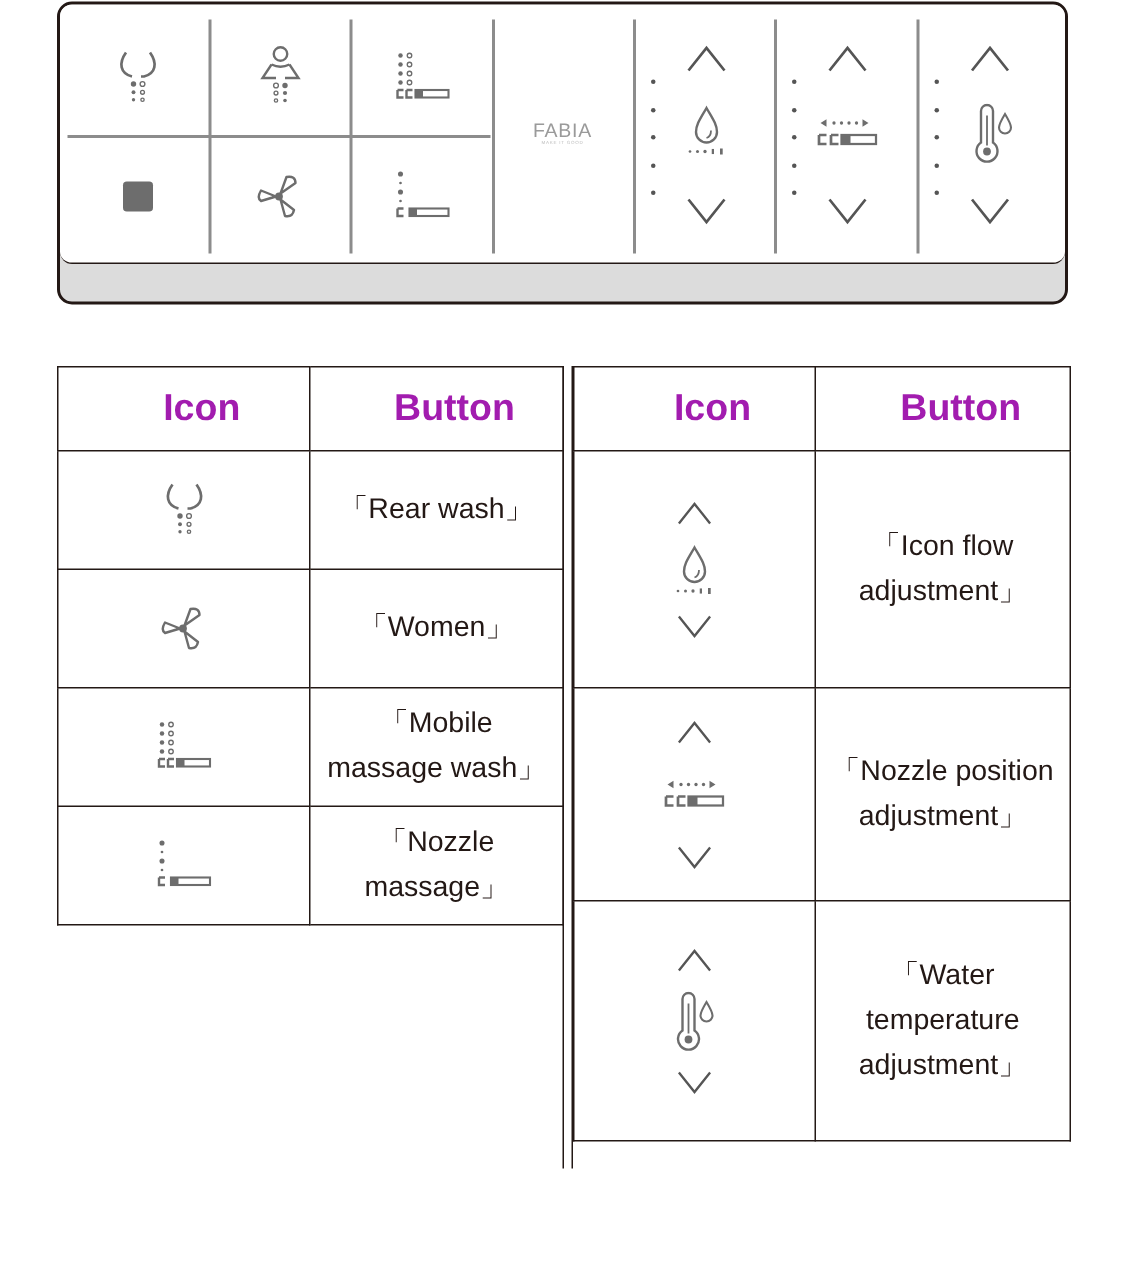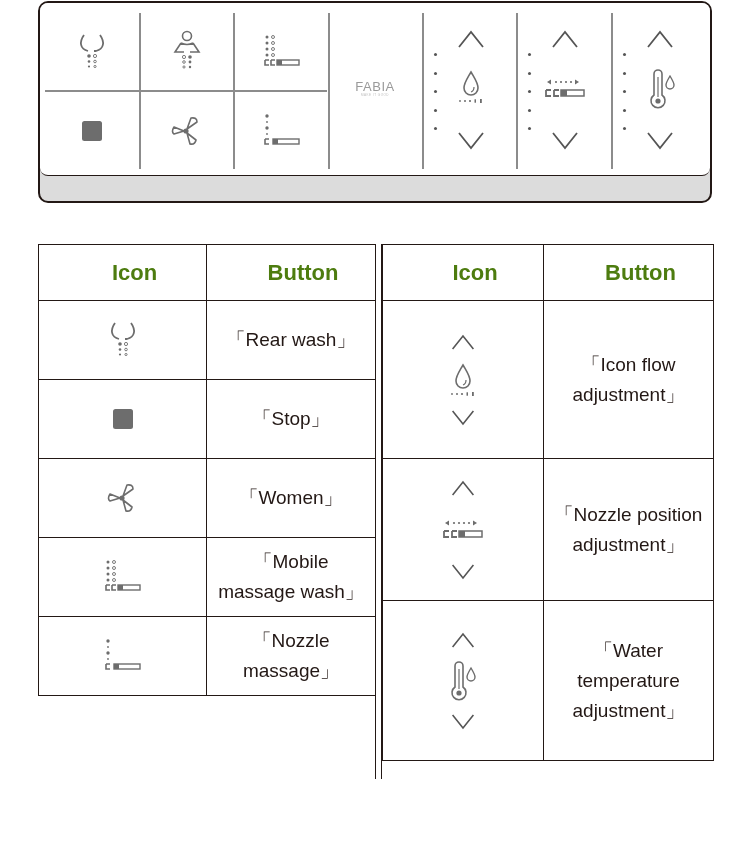--- a/index.html
+++ b/index.html
@@ -26,21 +26,21 @@
   .logo-sub { display:block; font-size:3px; letter-spacing:0.5px; color:#bdbdbd; line-height:4px; }
   .dots { position:absolute; width:4px; }
   .dots span { display:block; width:3px; height:3px; border-radius:50%; background:#555; margin-bottom:15.5px; }
 
   
   .tbl {
     position:absolute; top:244px; border-collapse:collapse; table-layout:fixed;
     border:1.5px solid #231815;
   }
   .tbl td, .tbl th { border:1.5px solid #231815; padding:0; text-align:center; vertical-align:middle; }
-  .tbl th { font-weight:bold; font-size:22px; height:55px; color:#4d7c0f;padding-left:24px; }
+  .tbl th { font-weight:bold; font-size:25px; height:55px; color:#a21caf;padding-left:24px; }
   .tbl td.lbl { font-size:19px; line-height:30px; color:#231815; }
   .tbl-left { left:38px; width:337px; }
   .tbl-right { left:382px; width:331px; }
   .tbl-left td { height:78px;margin-left:18px; }
   .sep {
     position:absolute; left:375px; top:244px; width:7px; height:535px; box-sizing:border-box;
     border-left:1.5px solid #231815; border-right:1.5px solid #231815;
   }
   .icon-cell svg { display:block; margin:0 auto; }
   .stack { display:flex; flex-direction:column; align-items:center; justify-content:center; gap:12px; }
@@ -268,28 +268,20 @@
   <tr>
     <td class="icon-cell">
           <svg width="30" height="40">
             <use href="#sym-rear"></use>
           </svg>
         </td>
     <td class="lbl">「Rear wash」</td>
   </tr>
   <tr>
     <td class="icon-cell">
-          <svg width="22" height="22">
-            <use href="#sym-stop"></use>
-          </svg>
-        </td>
-    <td class="lbl">「Stop」</td>
-  </tr>
-  <tr>
-    <td class="icon-cell">
           <svg width="34" height="34">
             <use href="#sym-fan"></use>
           </svg>
         </td>
     <td class="lbl">「Women」</td>
   </tr>
   <tr>
     <td class="icon-cell">
           <svg width="40" height="36">
             <use href="#sym-mobile"></use>

